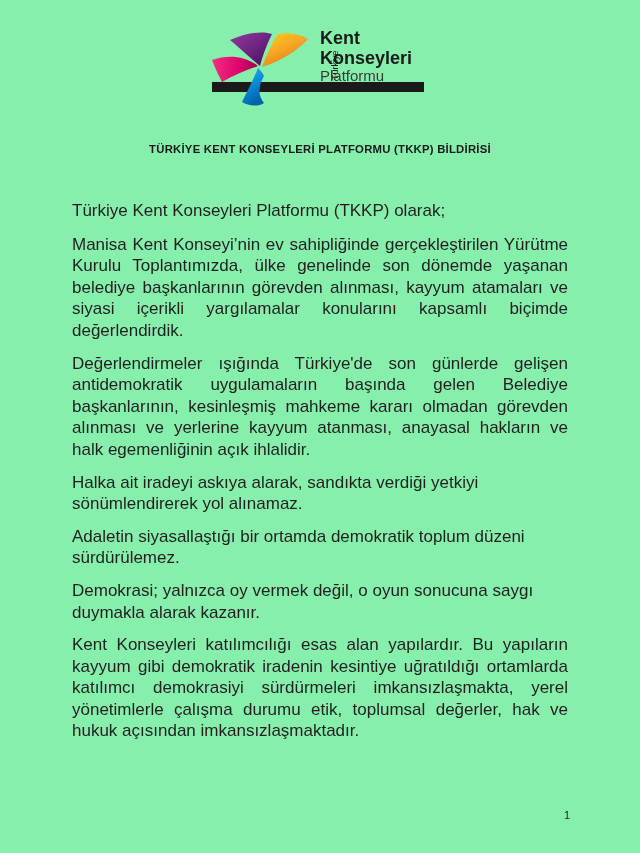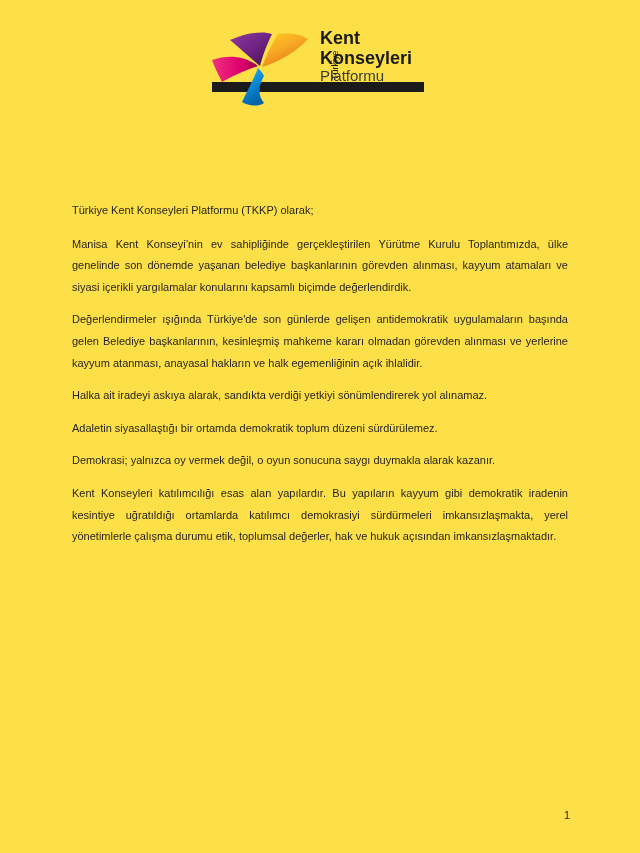--- a/index.html
+++ b/index.html
@@ -14,21 +14,21 @@
     position: relative;
     overflow: hidden;
     font-family: "Liberation Sans", "DejaVu Sans", sans-serif;
     color: #231f20;
     -webkit-font-smoothing: antialiased;
   }
 
   .page {
     position: absolute;
     inset: 0;
-    background: #fde047;
+    background: #86efac;
   }
 
   
   .logo-block {
     position: absolute;
     left: 0;
     top: 14px;
     width: 640px;
     height: 95px;
   }
@@ -59,21 +59,21 @@
   }
 
   
   .body-copy {
     position: absolute;
     left: 72px;
     top: 200px;
     width: 496px;
   }
   .para {
-    font-size: 11px;
+    font-size: 17px;
     line-height: 21.6px;
     color: #231f20;
     margin: 0 0 11px 0;
     text-align: left;
     hyphens: none;
   }
   .para.justify {
     text-align: justify;
     text-justify: inter-word;
   }
@@ -133,20 +133,21 @@
 
         <text x="68" y="8" transform="rotate(-90 68 8) translate(-58 62)" font-family="Liberation Sans, sans-serif" font-size="9" fill="#1a1a1a">Türkiye</text>
 
         <text x="112" y="30" font-family="Liberation Sans, sans-serif" font-size="18" font-weight="bold" fill="#1a1a1a">Kent</text>
         <text x="112" y="50" font-family="Liberation Sans, sans-serif" font-size="18" font-weight="bold" fill="#1a1a1a">Konseyleri</text>
         <text x="112" y="67" font-family="Liberation Sans, sans-serif" font-size="15" fill="#3a3a3a">Platformu</text>
       </svg>
     </div>
   </div>
 
+  <div class="doc-title">TÜRKİYE KENT KONSEYLERİ PLATFORMU (TKKP) BİLDİRİSİ</div>
 
   <div class="body-copy">
     <p class="para lead">Türkiye Kent Konseyleri Platformu (TKKP) olarak;</p>
     <p class="para justify">Manisa Kent Konseyi’nin ev sahipliğinde gerçekleştirilen Yürütme Kurulu Toplantımızda, ülke genelinde son dönemde yaşanan belediye başkanlarının görevden alınması, kayyum atamaları ve siyasi içerikli yargılamalar konularını kapsamlı biçimde değerlendirdik.</p>
     <p class="para justify">Değerlendirmeler ışığında Türkiye'de son günlerde gelişen antidemokratik uygulamaların başında gelen Belediye başkanlarının, kesinleşmiş mahkeme kararı olmadan görevden alınması ve yerlerine kayyum atanması, anayasal hakların ve halk egemenliğinin açık ihlalidir.</p>
     <p class="para">Halka ait iradeyi askıya alarak, sandıkta verdiği yetkiyi sönümlendirerek yol alınamaz.</p>
     <p class="para">Adaletin siyasallaştığı bir ortamda demokratik toplum düzeni sürdürülemez.</p>
     <p class="para">Demokrasi; yalnızca oy vermek değil, o oyun sonucuna saygı duymakla alarak kazanır.</p>
     <p class="para justify">Kent Konseyleri katılımcılığı esas alan yapılardır. Bu yapıların kayyum gibi demokratik iradenin kesintiye uğratıldığı ortamlarda katılımcı demokrasiyi sürdürmeleri imkansızlaşmakta, yerel yönetimlerle çalışma durumu etik, toplumsal değerler, hak ve hukuk açısından imkansızlaşmaktadır.</p>
   </div>

